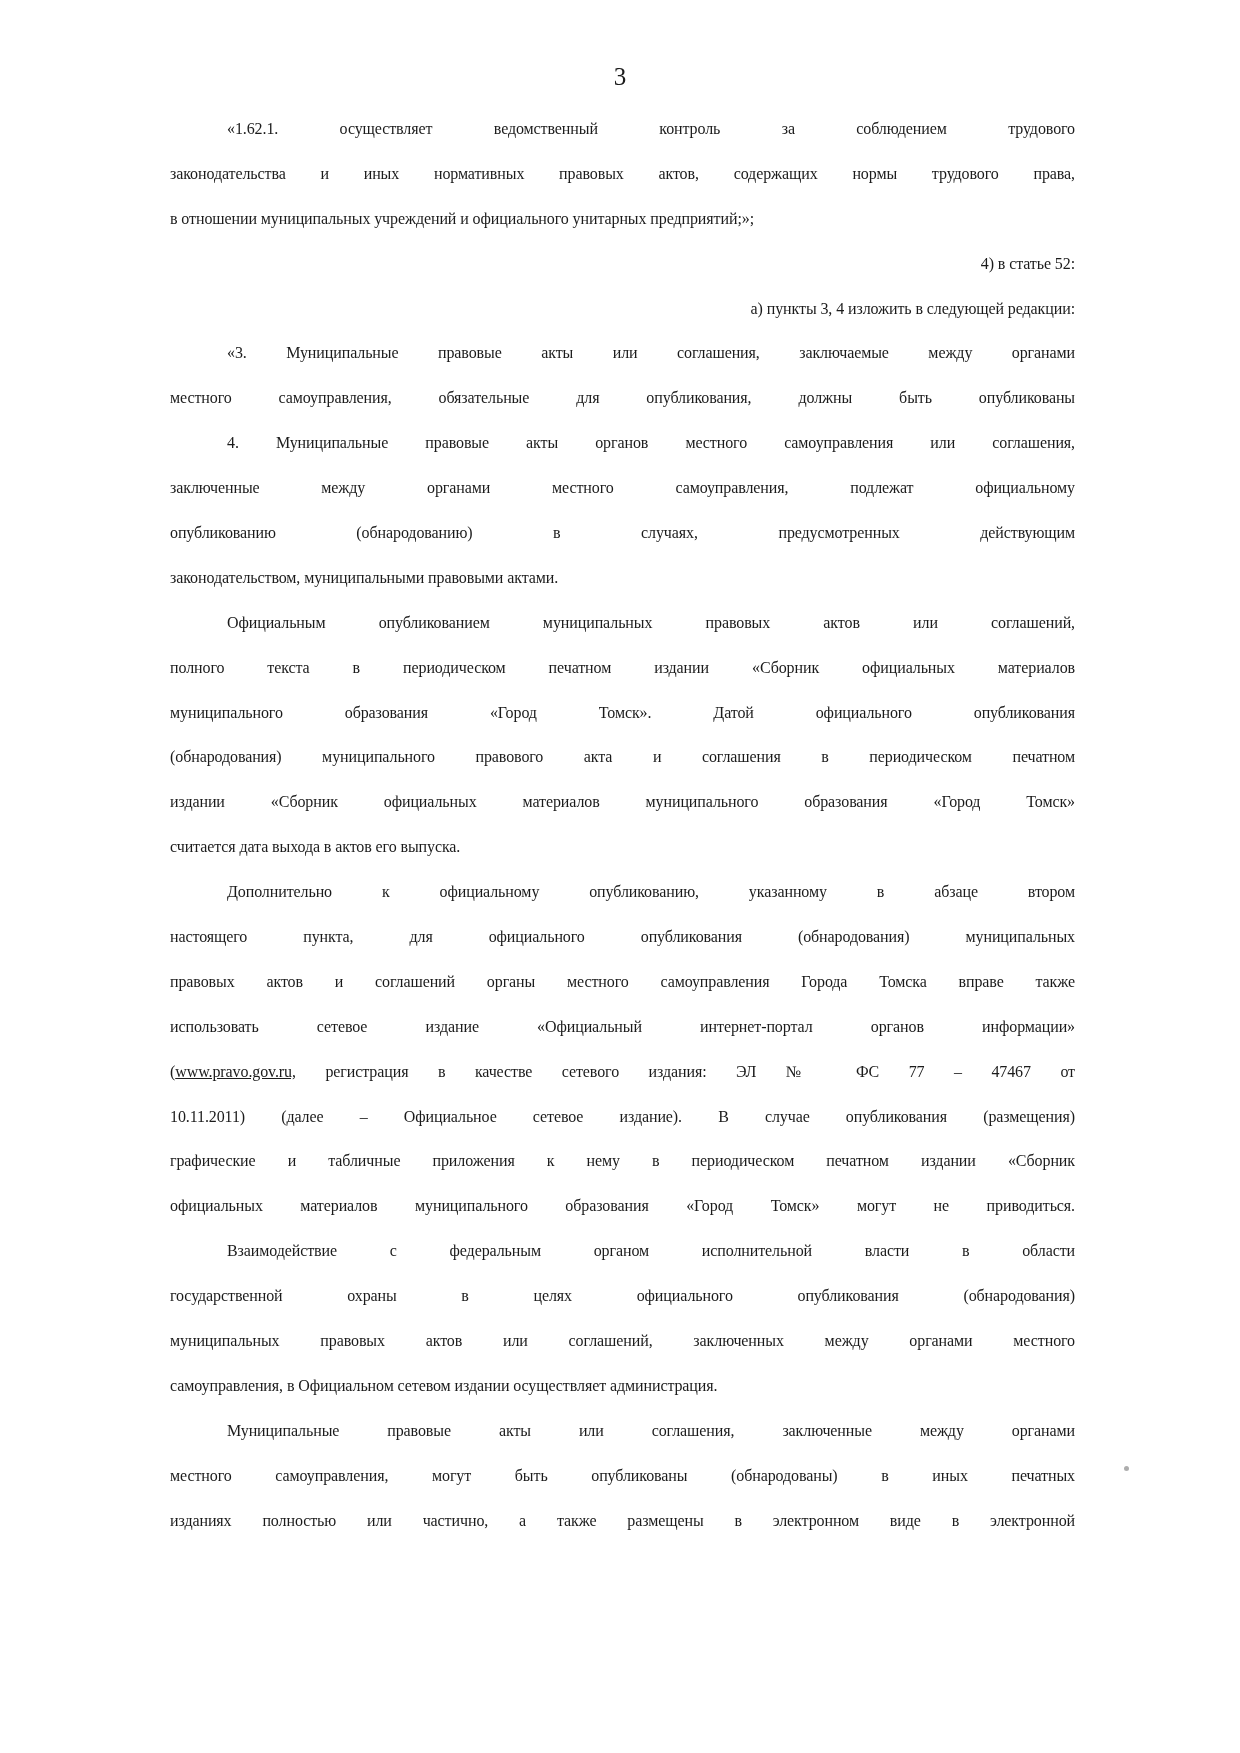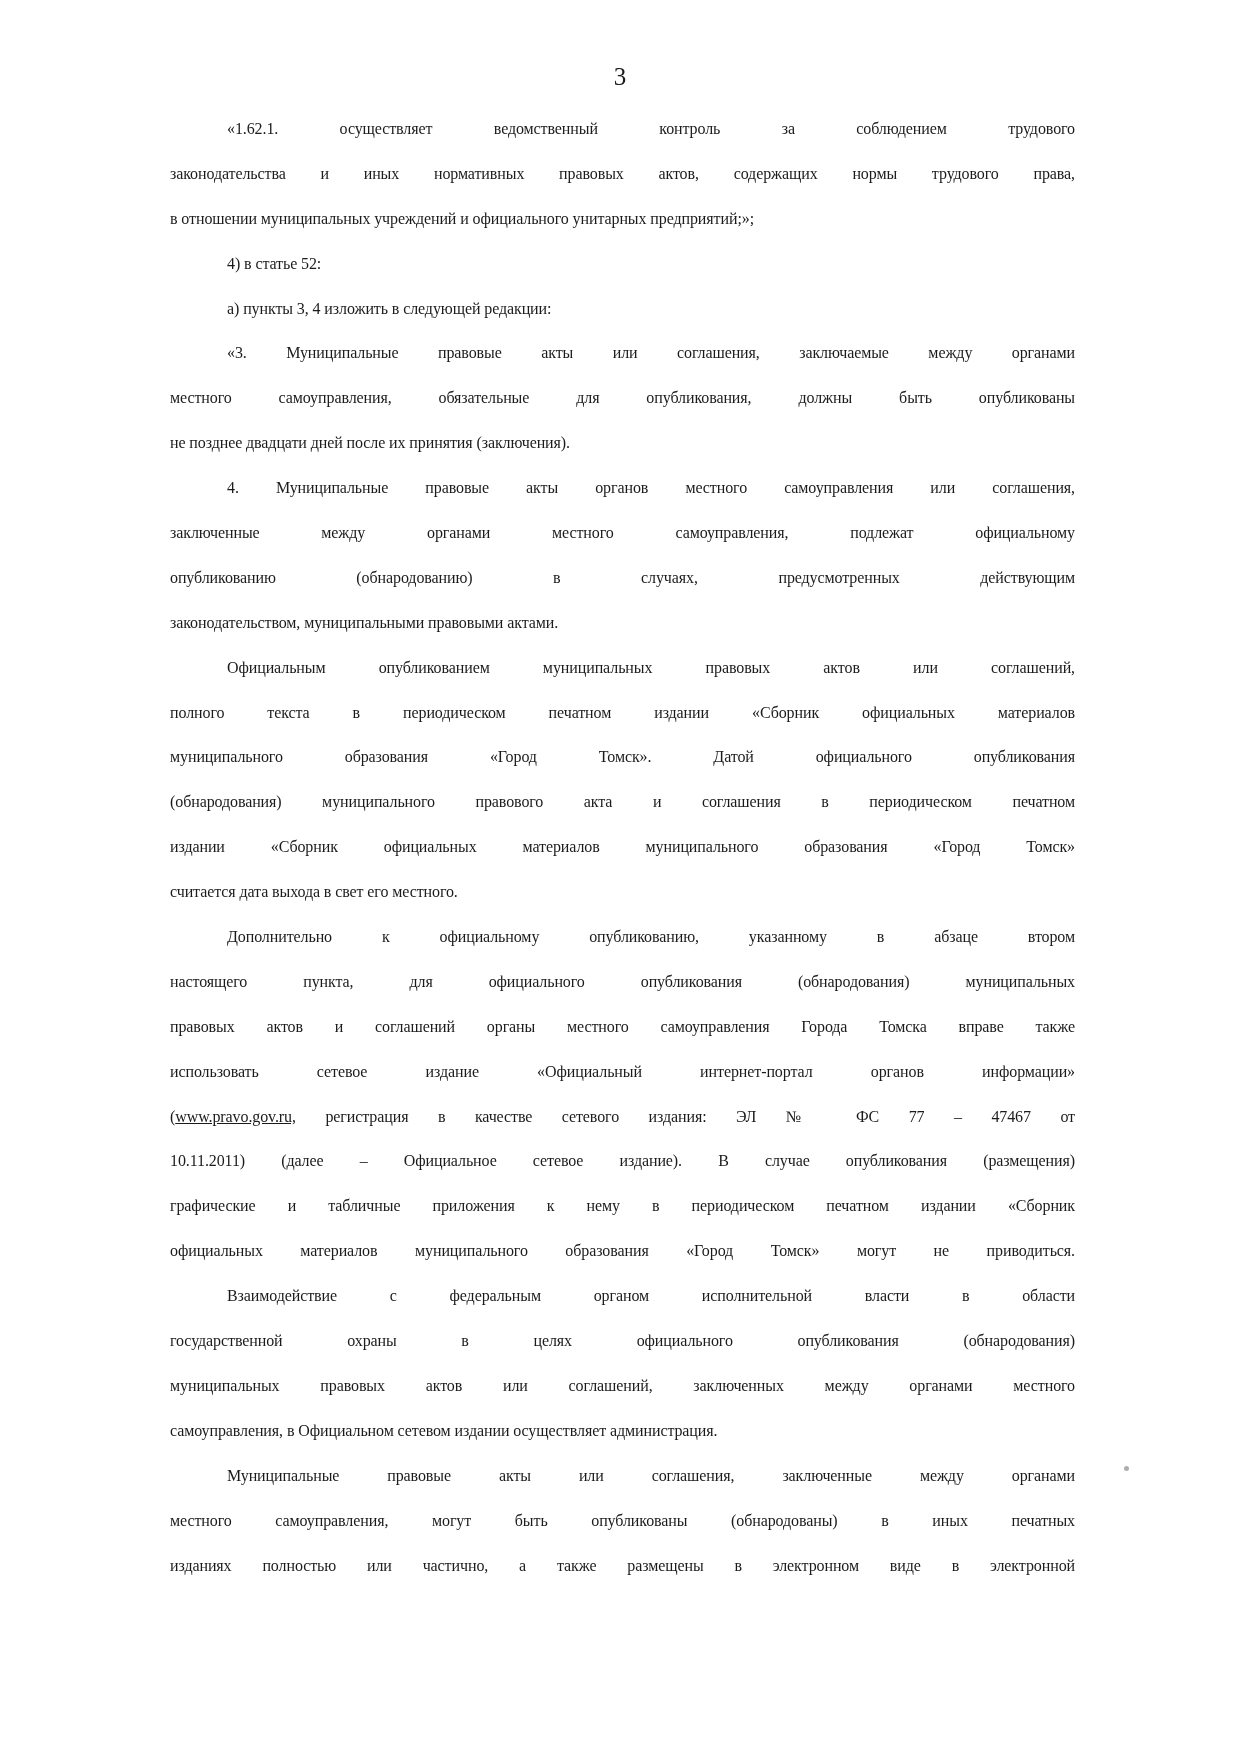--- a/index.html
+++ b/index.html
@@ -38,20 +38,21 @@
     letter-spacing: -0.1px;
     text-align: left;
     white-space: normal;
   }
   .line.just {
     text-align: justify;
     text-align-last: justify;
   }
   .line.indent {
     text-indent: 57px;
+    text-align: right;
   }
   .u { text-decoration: underline; }
   .artifact-dot {
     position: absolute;
     left: 1124px;
     top: 1466px;
     width: 5px;
     height: 5px;
     border-radius: 50%;
     background: #8a8a8a;
@@ -71,35 +72,34 @@
     </div>
     <div class="para">
       <div class="line indent">4) в статье 52:</div>
     </div>
     <div class="para">
       <div class="line indent">а) пункты 3, 4 изложить в следующей редакции:</div>
     </div>
     <div class="para">
       <div class="line indent just">«3. Муниципальные правовые акты или соглашения, заключаемые между органами</div>
       <div class="line just">местного самоуправления, обязательные для опубликования, должны быть опубликованы</div>
-      <div class="line">не позднее двадцати дней после их принятия (заключения).</div>
     </div>
     <div class="para">
       <div class="line indent just">4. Муниципальные правовые акты органов местного самоуправления или соглашения,</div>
       <div class="line just">заключенные между органами местного самоуправления, подлежат официальному</div>
       <div class="line just">опубликованию (обнародованию) в случаях, предусмотренных действующим</div>
       <div class="line">законодательством, муниципальными правовыми актами.</div>
     </div>
     <div class="para">
       <div class="line indent just">Официальным опубликованием муниципальных правовых актов или соглашений,</div>
       <div class="line just">полного текста в периодическом печатном издании «Сборник официальных материалов</div>
       <div class="line just">муниципального образования «Город Томск». Датой официального опубликования</div>
       <div class="line just">(обнародования) муниципального правового акта и соглашения в периодическом печатном</div>
       <div class="line just">издании «Сборник официальных материалов муниципального образования «Город Томск»</div>
-      <div class="line">считается дата выхода в свет его местного.</div>
+      <div class="line">считается дата выхода в актов его выпуска.</div>
     </div>
     <div class="para">
       <div class="line indent just">Дополнительно к официальному опубликованию, указанному в абзаце втором</div>
       <div class="line just">настоящего пункта, для официального опубликования (обнародования) муниципальных</div>
       <div class="line just">правовых актов и соглашений органы местного самоуправления Города Томска вправе также</div>
       <div class="line just">использовать сетевое издание «Официальный интернет-портал органов информации»</div>
       <div class="line just">(<span class="u">www.pravo.gov.ru,</span> регистрация в качестве сетевого издания: ЭЛ № ФС 77 – 47467 от</div>
       <div class="line just">10.11.2011) (далее – Официальное сетевое издание). В случае опубликования (размещения)</div>
       <div class="line just">графические и табличные приложения к нему в периодическом печатном издании «Сборник</div>
       <div class="line just">официальных материалов муниципального образования «Город Томск» могут не приводиться.</div>

